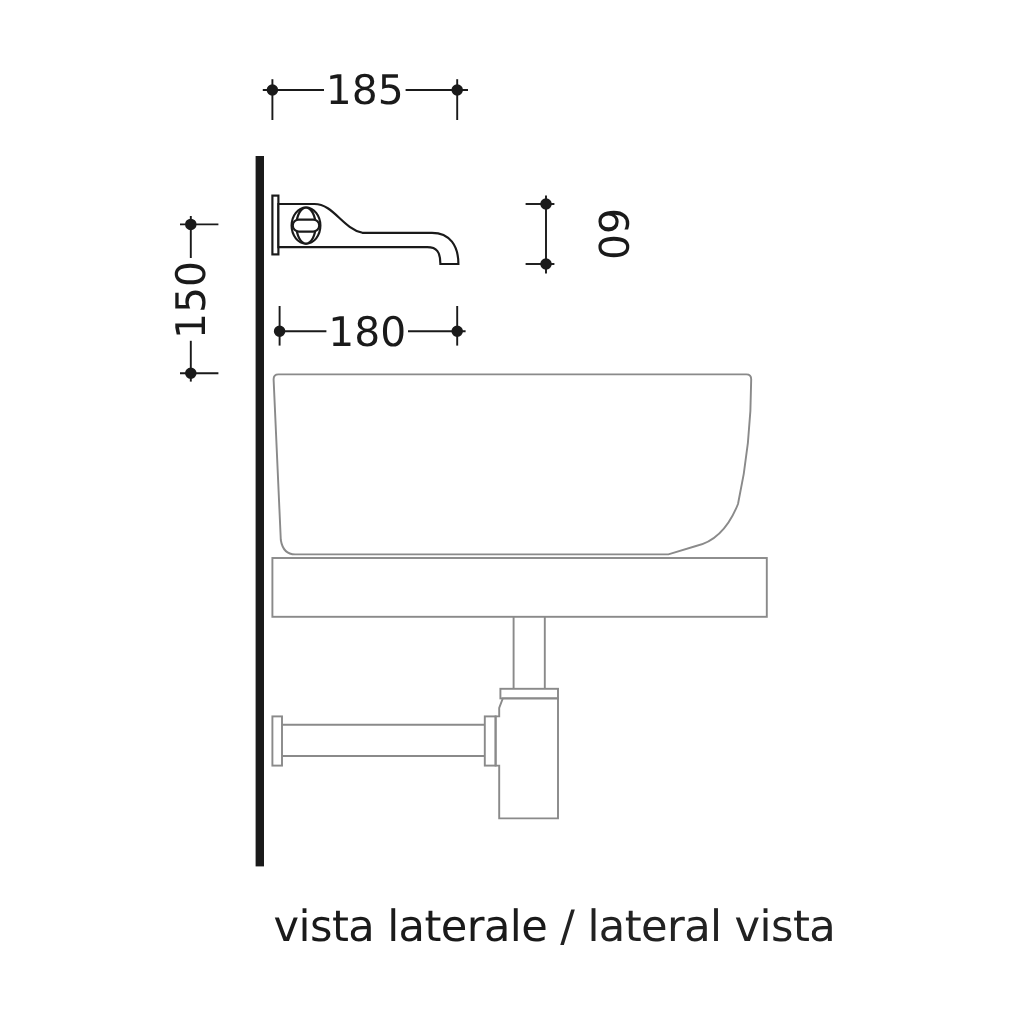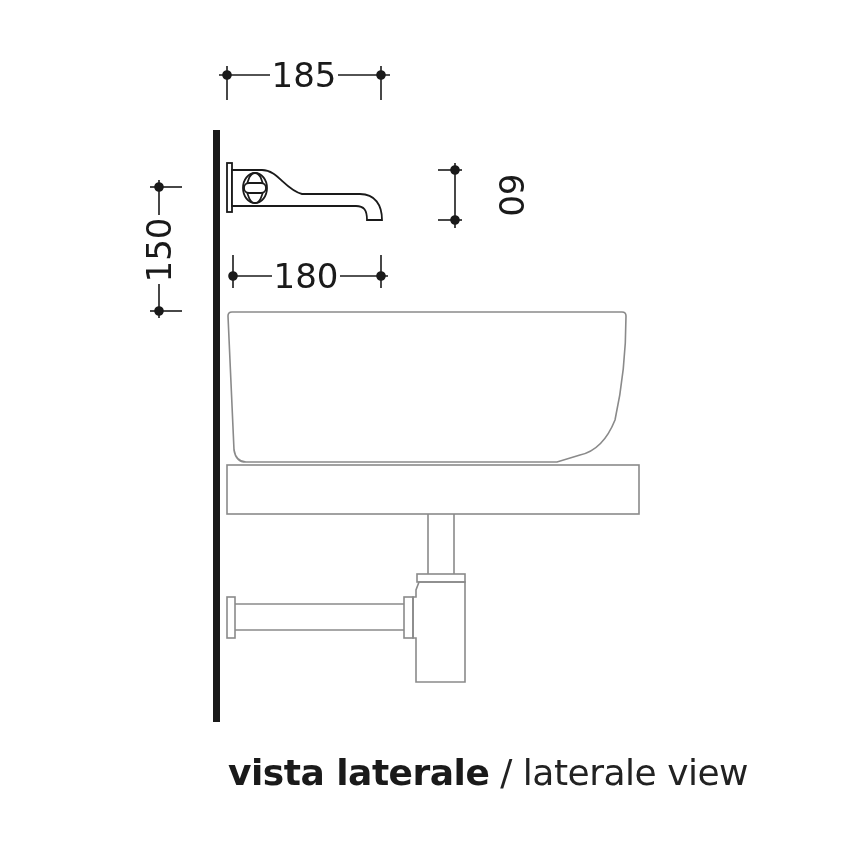--- a/index.html
+++ b/index.html
@@ -1,20 +1,20 @@
 <!DOCTYPE html>
 <html><head>
 <meta charset="utf-8">
 <style>
   html, body { margin:0; padding:0; background:#ffffff; }
   body { width:850px; height:850px; position:relative; overflow:hidden; font-family:"DejaVu Sans", sans-serif; }
   svg { position:absolute; left:0; top:0; }
   .dim-text { font-family:"DejaVu Sans", sans-serif; font-size:34px; fill:#1a1a1a; }
   .caption { position:absolute; left:228px; top:752px; font-size:36px; color:#1a1a1a; white-space:nowrap; font-family:"DejaVu Sans", sans-serif; letter-spacing:-0.5px; }
-  .caption .bold { font-weight:bold; }
+  .caption .bold { font-weight:normal; }
   .caption .light { font-weight:normal; color:#222; }
 </style>
 </head>
 <body>
 
 <svg width="850" height="850" viewBox="0 0 850 850">
 
   <rect x="213" y="130" width="7" height="592" fill="#1a1a1a"></rect>
 
   <g stroke="#1a1a1a" stroke-width="1.6" fill="#1a1a1a">
@@ -74,14 +74,14 @@
     <rect x="417" y="574" width="48" height="8"></rect>
     <path d="M419 582 L465 582 L465 682 L416 682 L416 638 L413 638 L413 597 L416 597 L416 590 Z"></path>
     <rect x="404" y="597" width="9" height="41"></rect>
     <line x1="235" y1="604" x2="404" y2="604"></line>
     <line x1="235" y1="630" x2="404" y2="630"></line>
     <rect x="227" y="597" width="8" height="41"></rect>
   </g>
 </svg>
 
 <div class="caption">
-  <span class="bold">vista laterale</span><span class="light"> / </span><span class="light">laterale view</span>
+  <span class="bold">vista laterale</span><span class="light"> / </span><span class="light">lateral vista</span>
 </div>
 
 </body></html>

